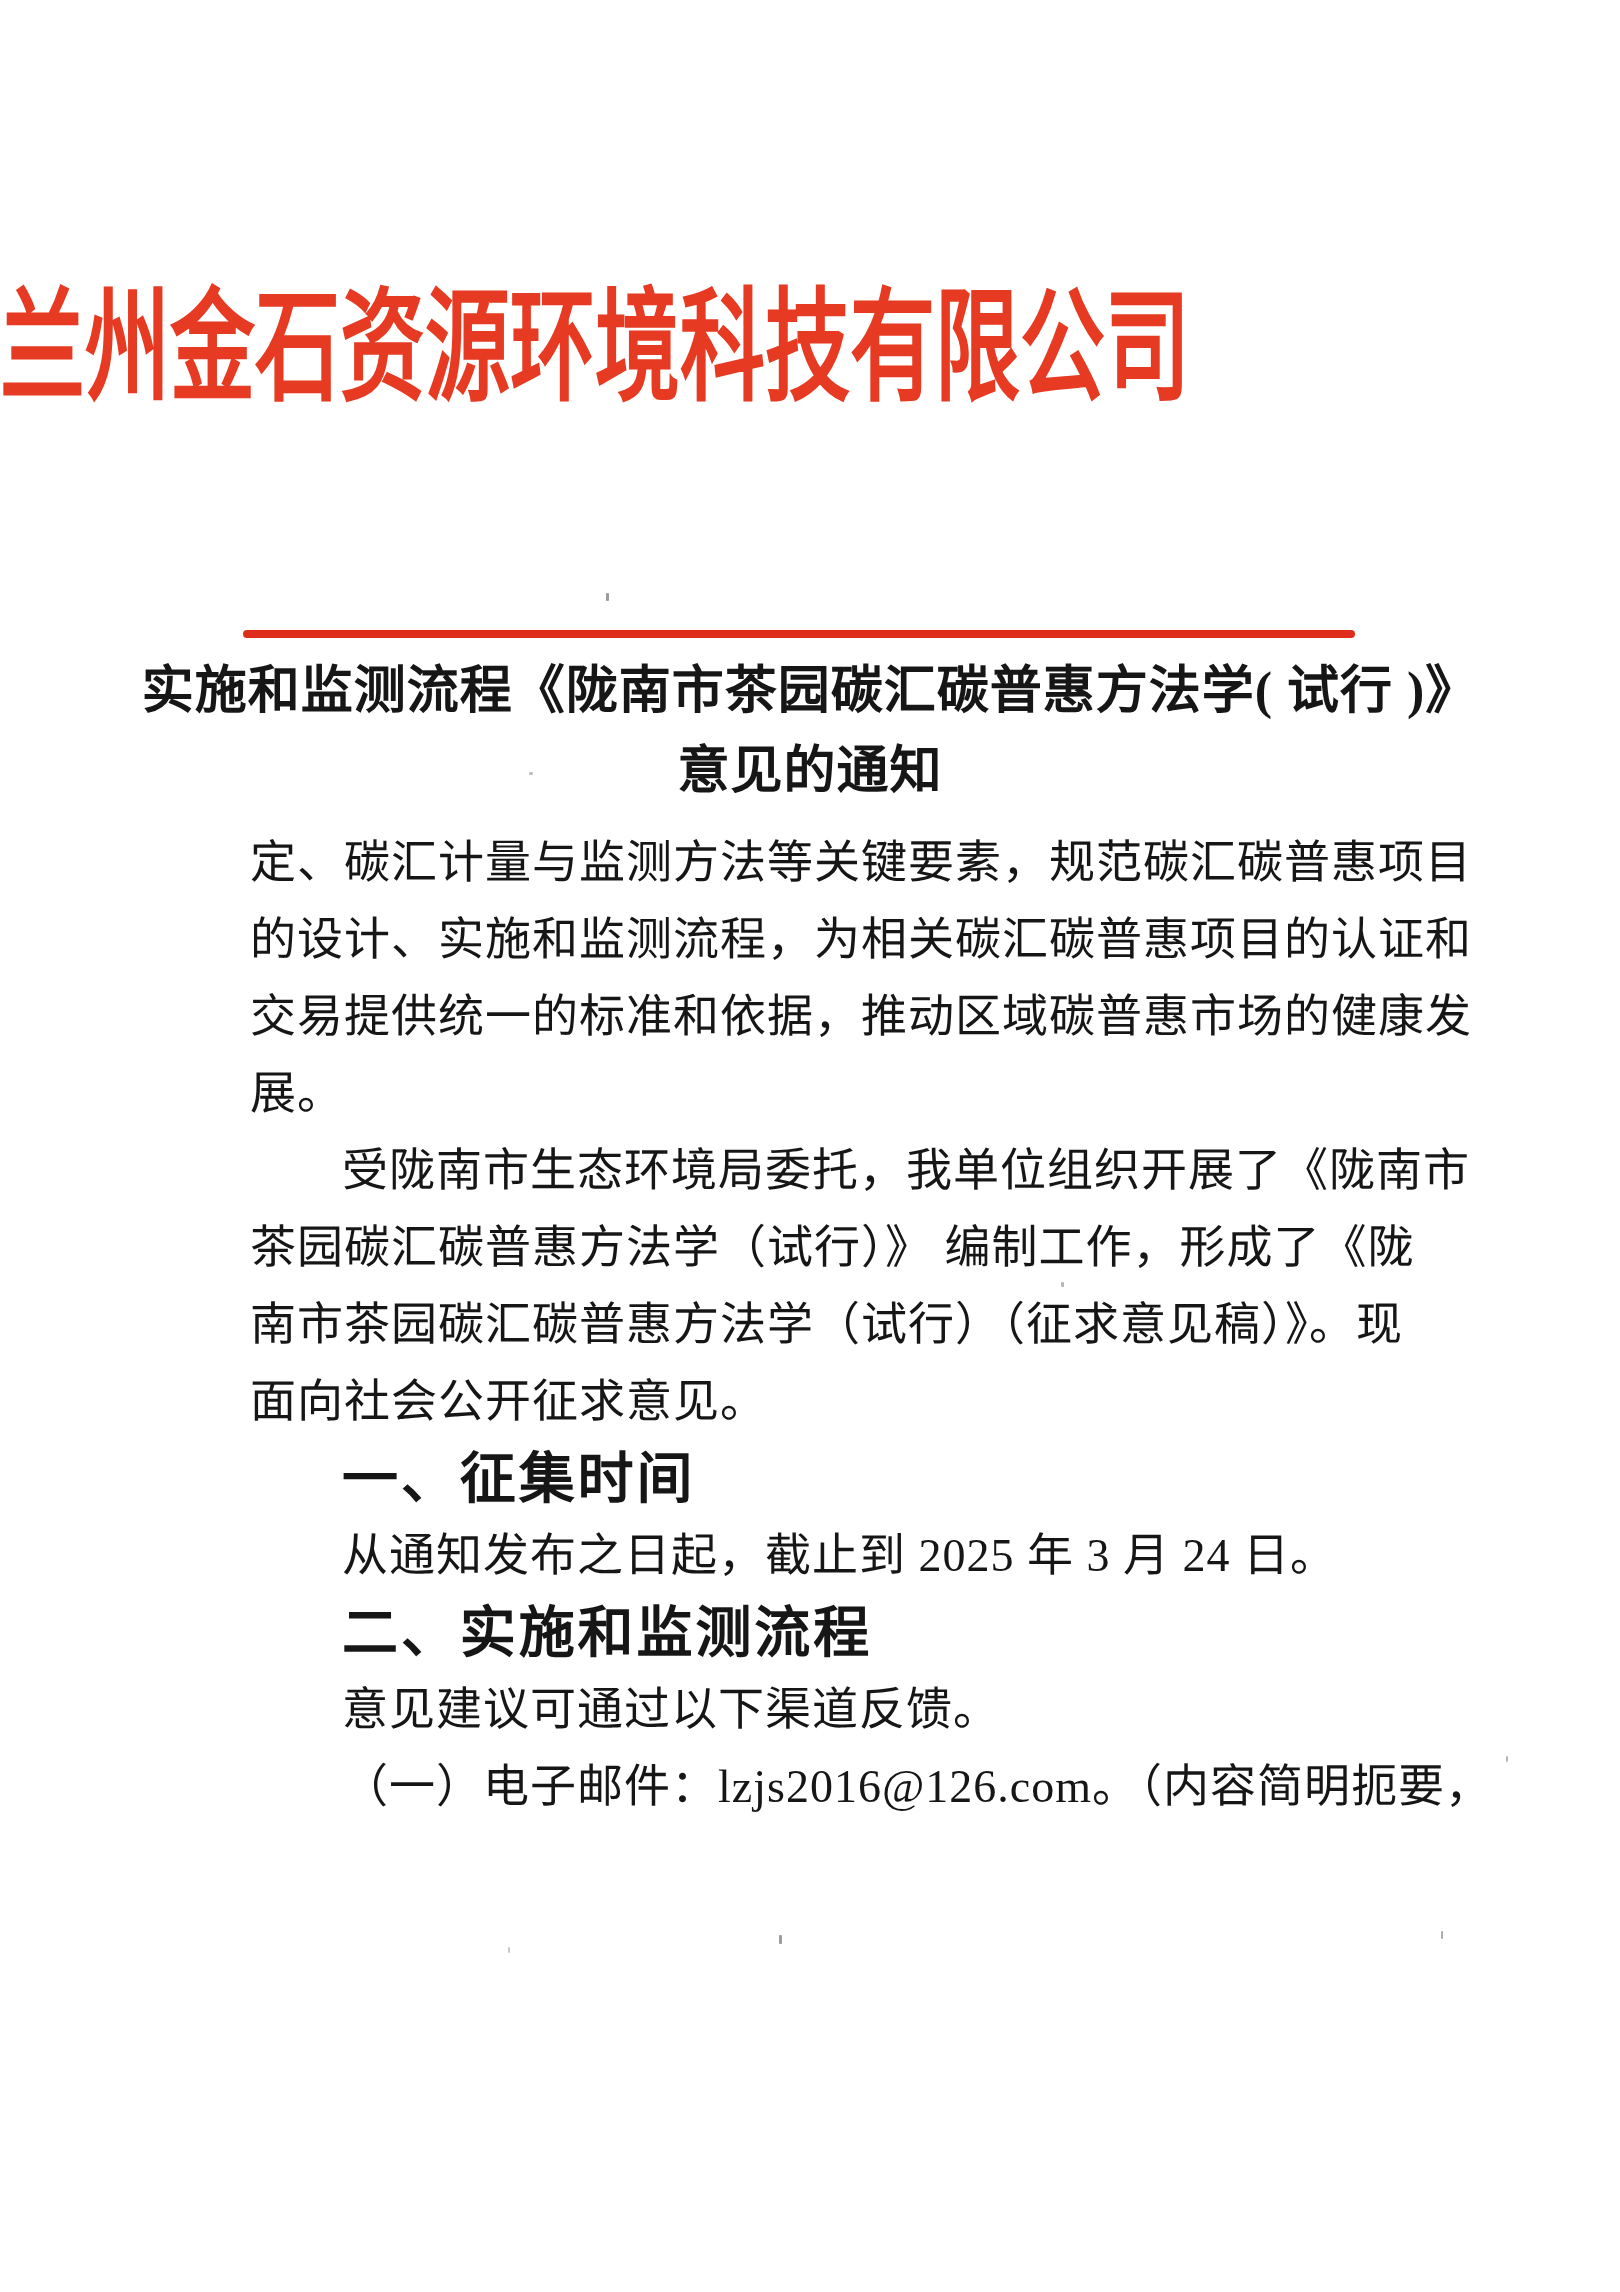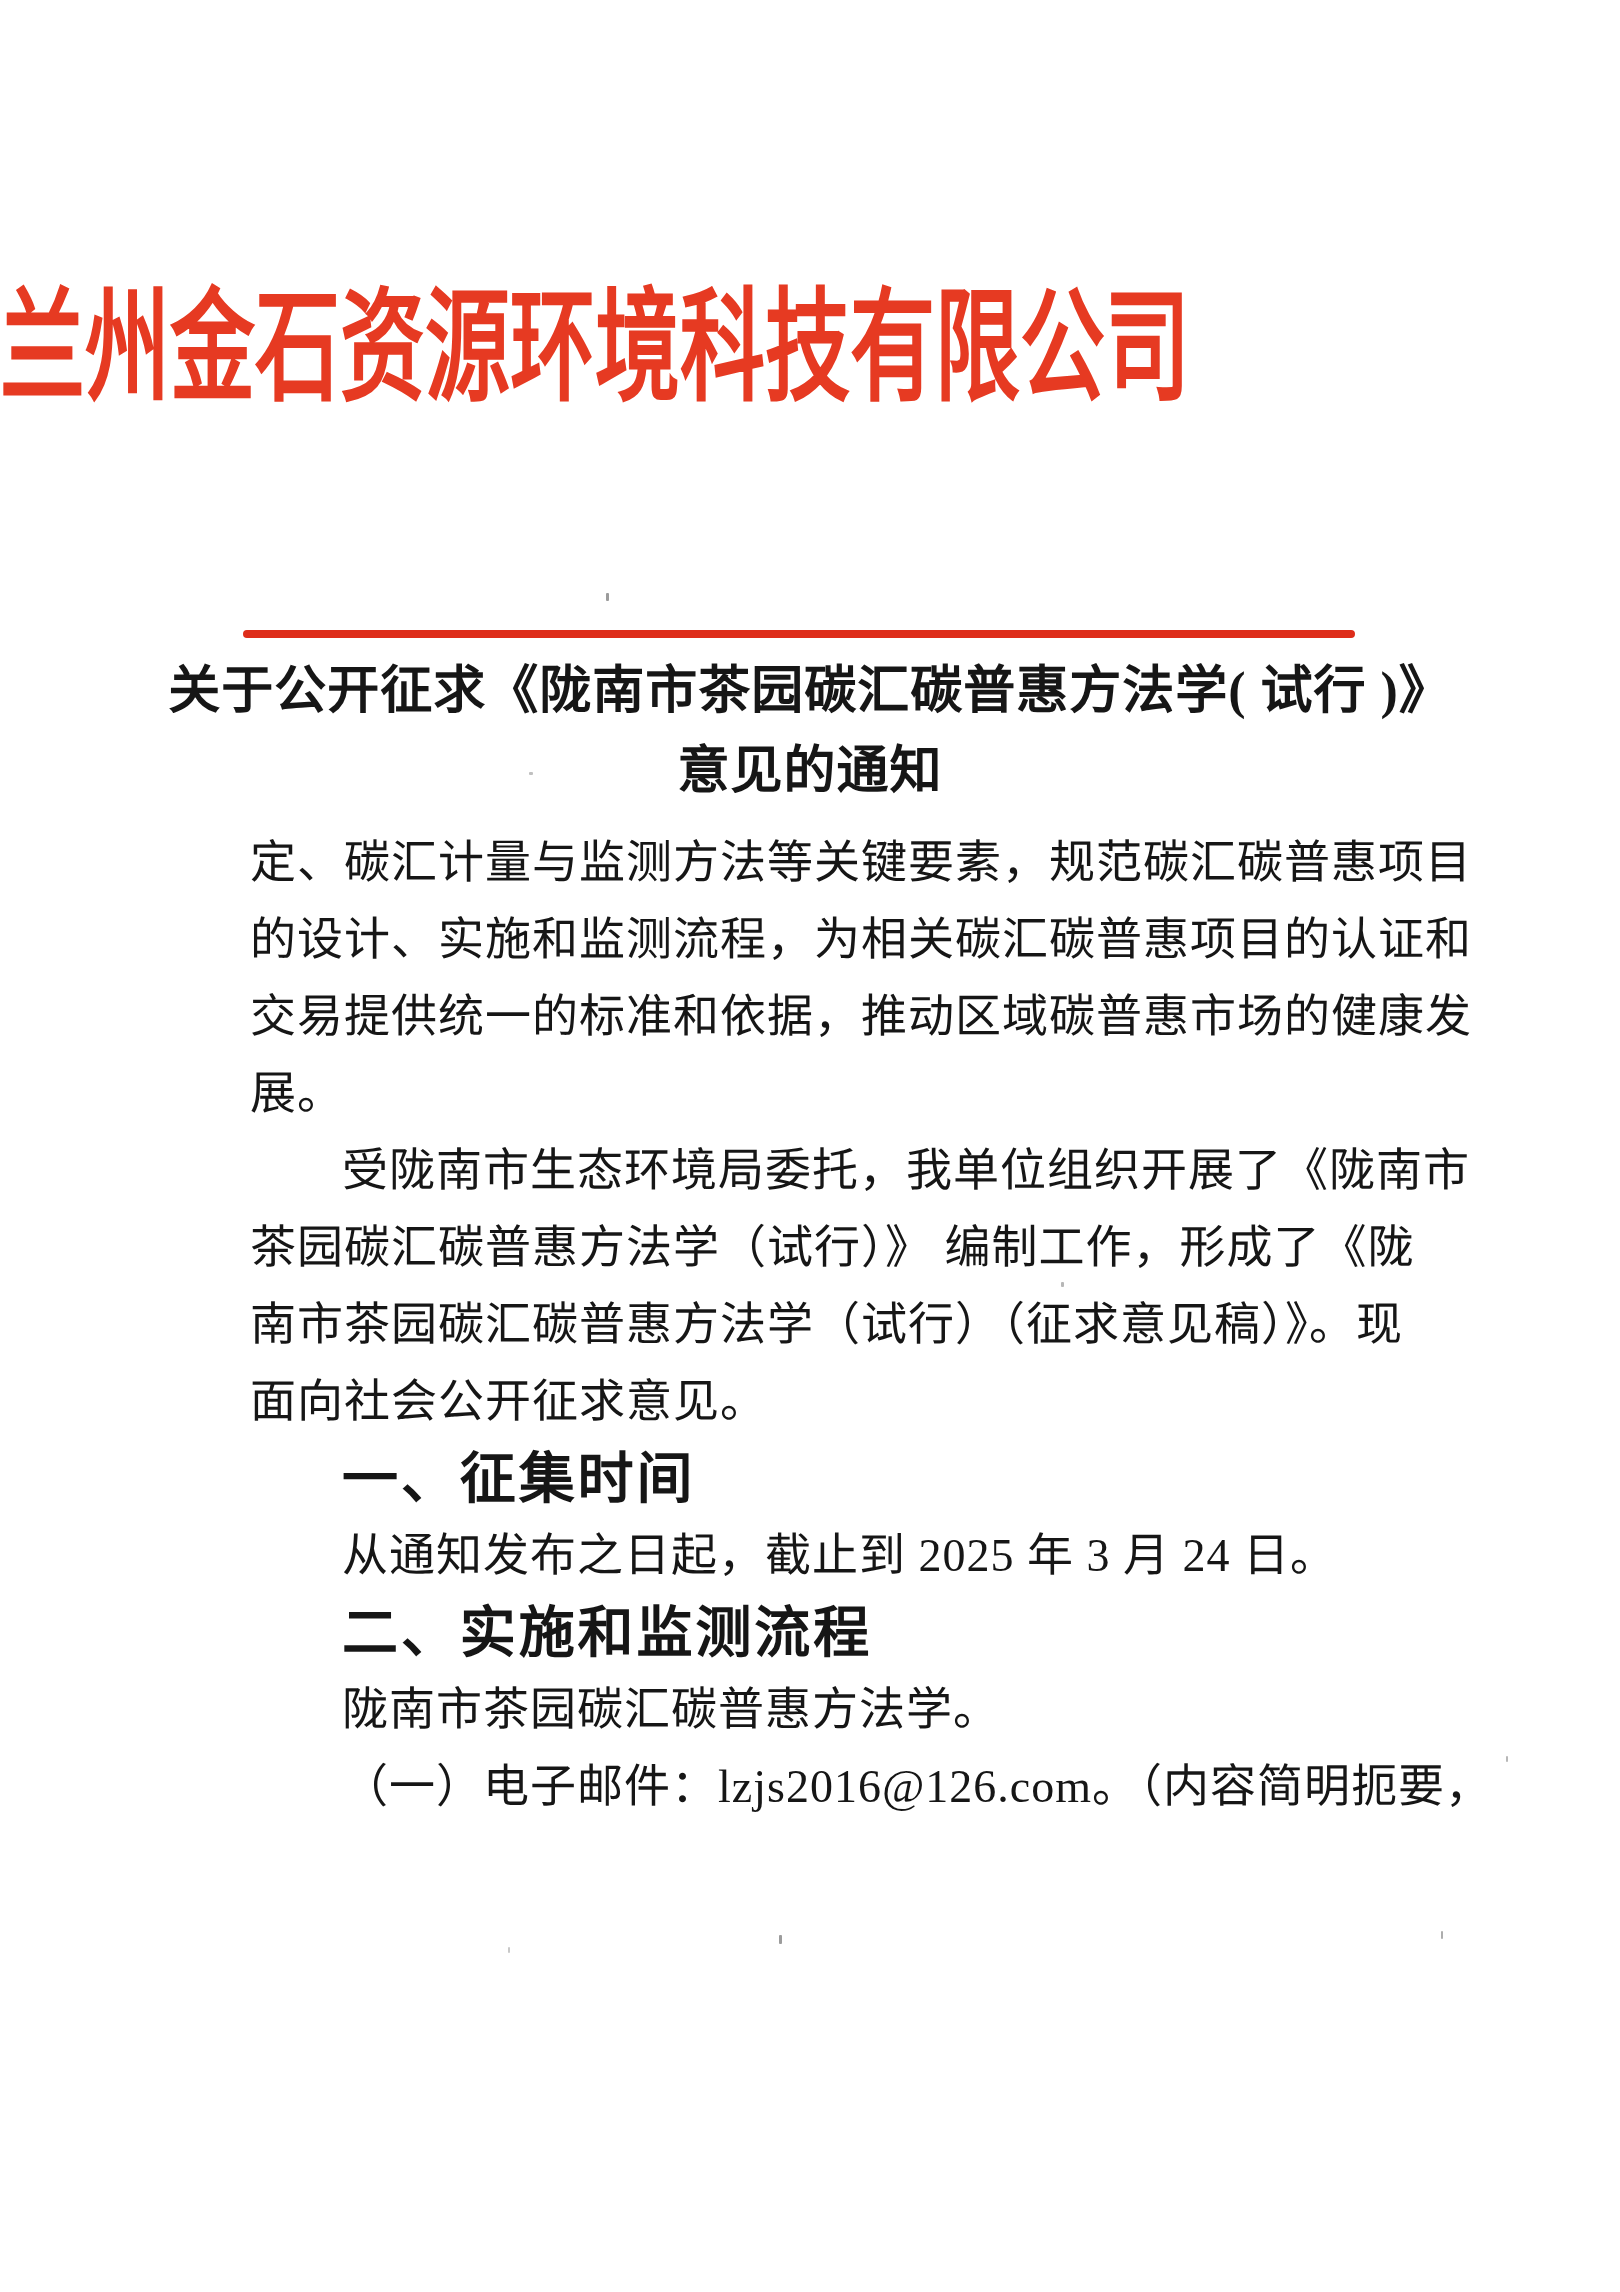--- a/index.html
+++ b/index.html
@@ -110,37 +110,37 @@
 
 <div class="page">
 
   <div class="letterhead">
     <span class="stretch" style="color: rgb(230, 58, 34);">兰州金石资源环境科技有限公司</span>
   </div>
 
   <div class="red-rule" style="background: rgb(222, 45, 26);"></div>
 
   <div class="doc-title">
-    <div>关于公开征求《陇南市茶园碳汇碳普惠方法学( 试行 )》</div>
+    <div>实施和监测流程《陇南市茶园碳汇碳普惠方法学( 试行 )》</div>
     <div>意见的通知</div>
   </div>
 
   <div class="body-text">
     <div class="line">定、碳汇计量与监测方法等关键要素，规范碳汇碳普惠项目</div>
     <div class="line">的设计、实施和监测流程，为相关碳汇碳普惠项目的认证和</div>
     <div class="line">交易提供统一的标准和依据，推动区域碳普惠市场的健康发</div>
     <div class="line">展。</div>
     <div class="line indent">受陇南市生态环境局委托，我单位组织开展了《陇南市</div>
     <div class="line">茶园碳汇碳普惠方法学（试行）》 编制工作，形成了《陇</div>
     <div class="line">南市茶园碳汇碳普惠方法学（试行）（征求意见稿）》。现</div>
     <div class="line">面向社会公开征求意见。</div>
     <div class="line indent heading">一、征集时间</div>
     <div class="line indent">从通知发布之日起，截止到 2025 年 3 月 24 日。</div>
     <div class="line indent heading">二、实施和监测流程</div>
-    <div class="line indent">陇南市茶园碳汇碳普惠方法学。</div>
+    <div class="line indent">意见建议可通过以下渠道反馈。</div>
     <div class="line indent">（一）电子邮件：lzjs2016@126.com。（内容简明扼要，</div>
   </div>
 
   <div class="speck s1"></div>
   <div class="speck s2"></div>
   <div class="speck s3"></div>
   <div class="speck s4"></div>
   <div class="speck s5"></div>
   <div class="speck s6"></div>
   <div class="speck s7"></div>

